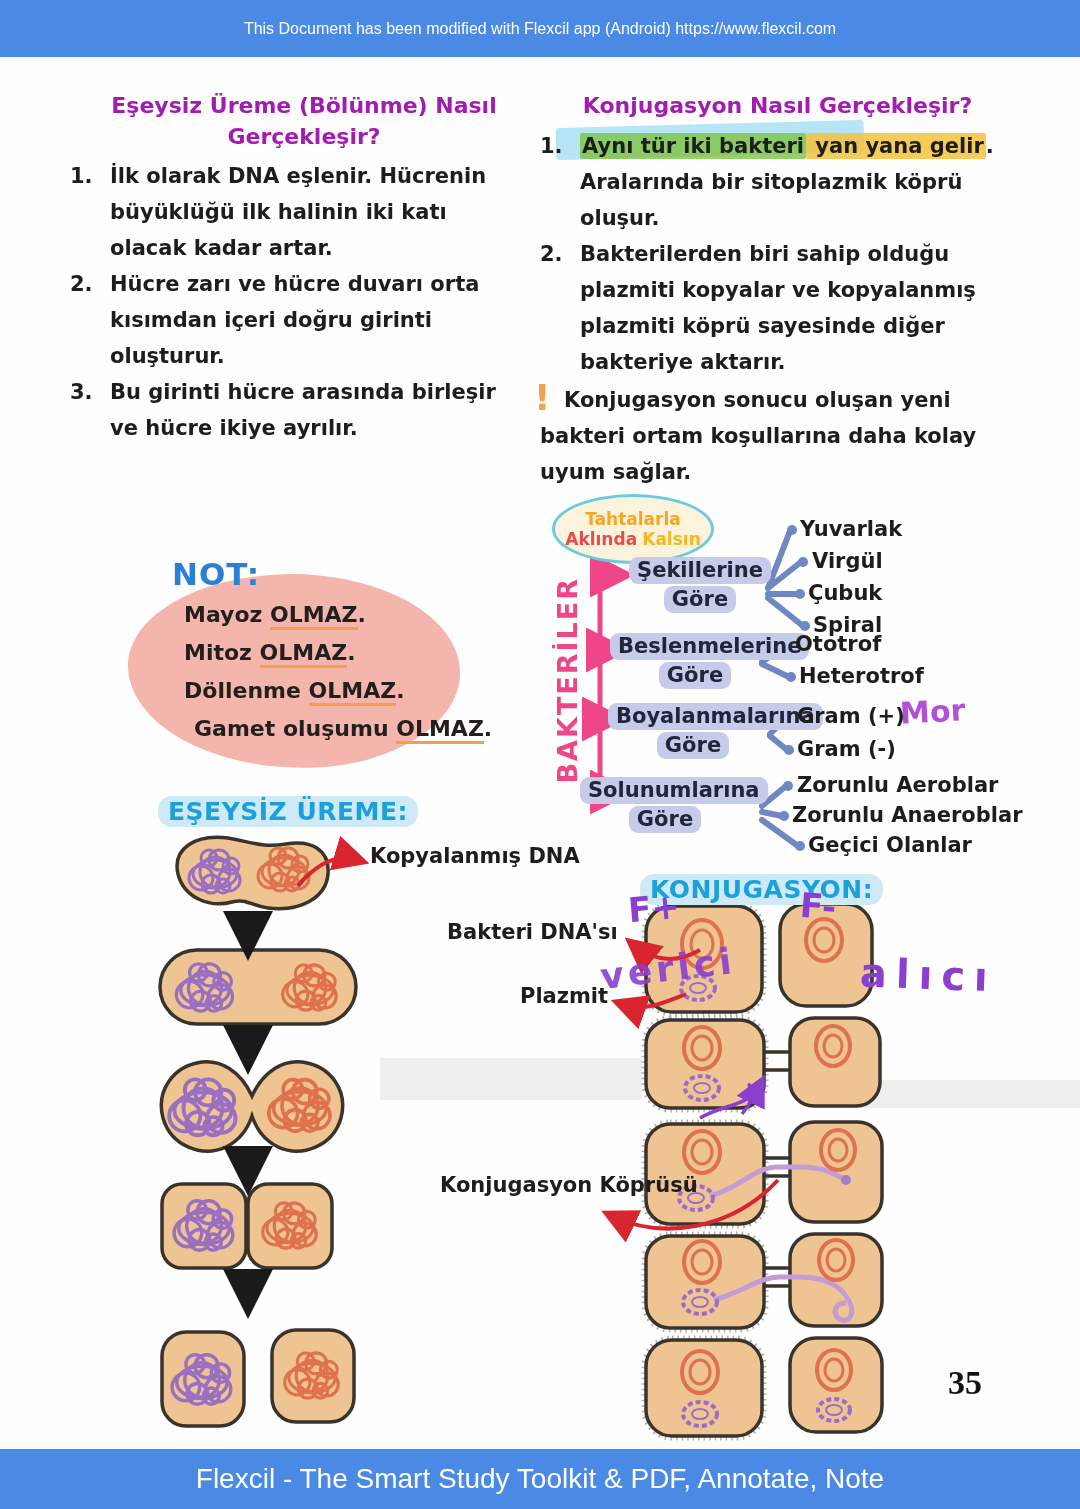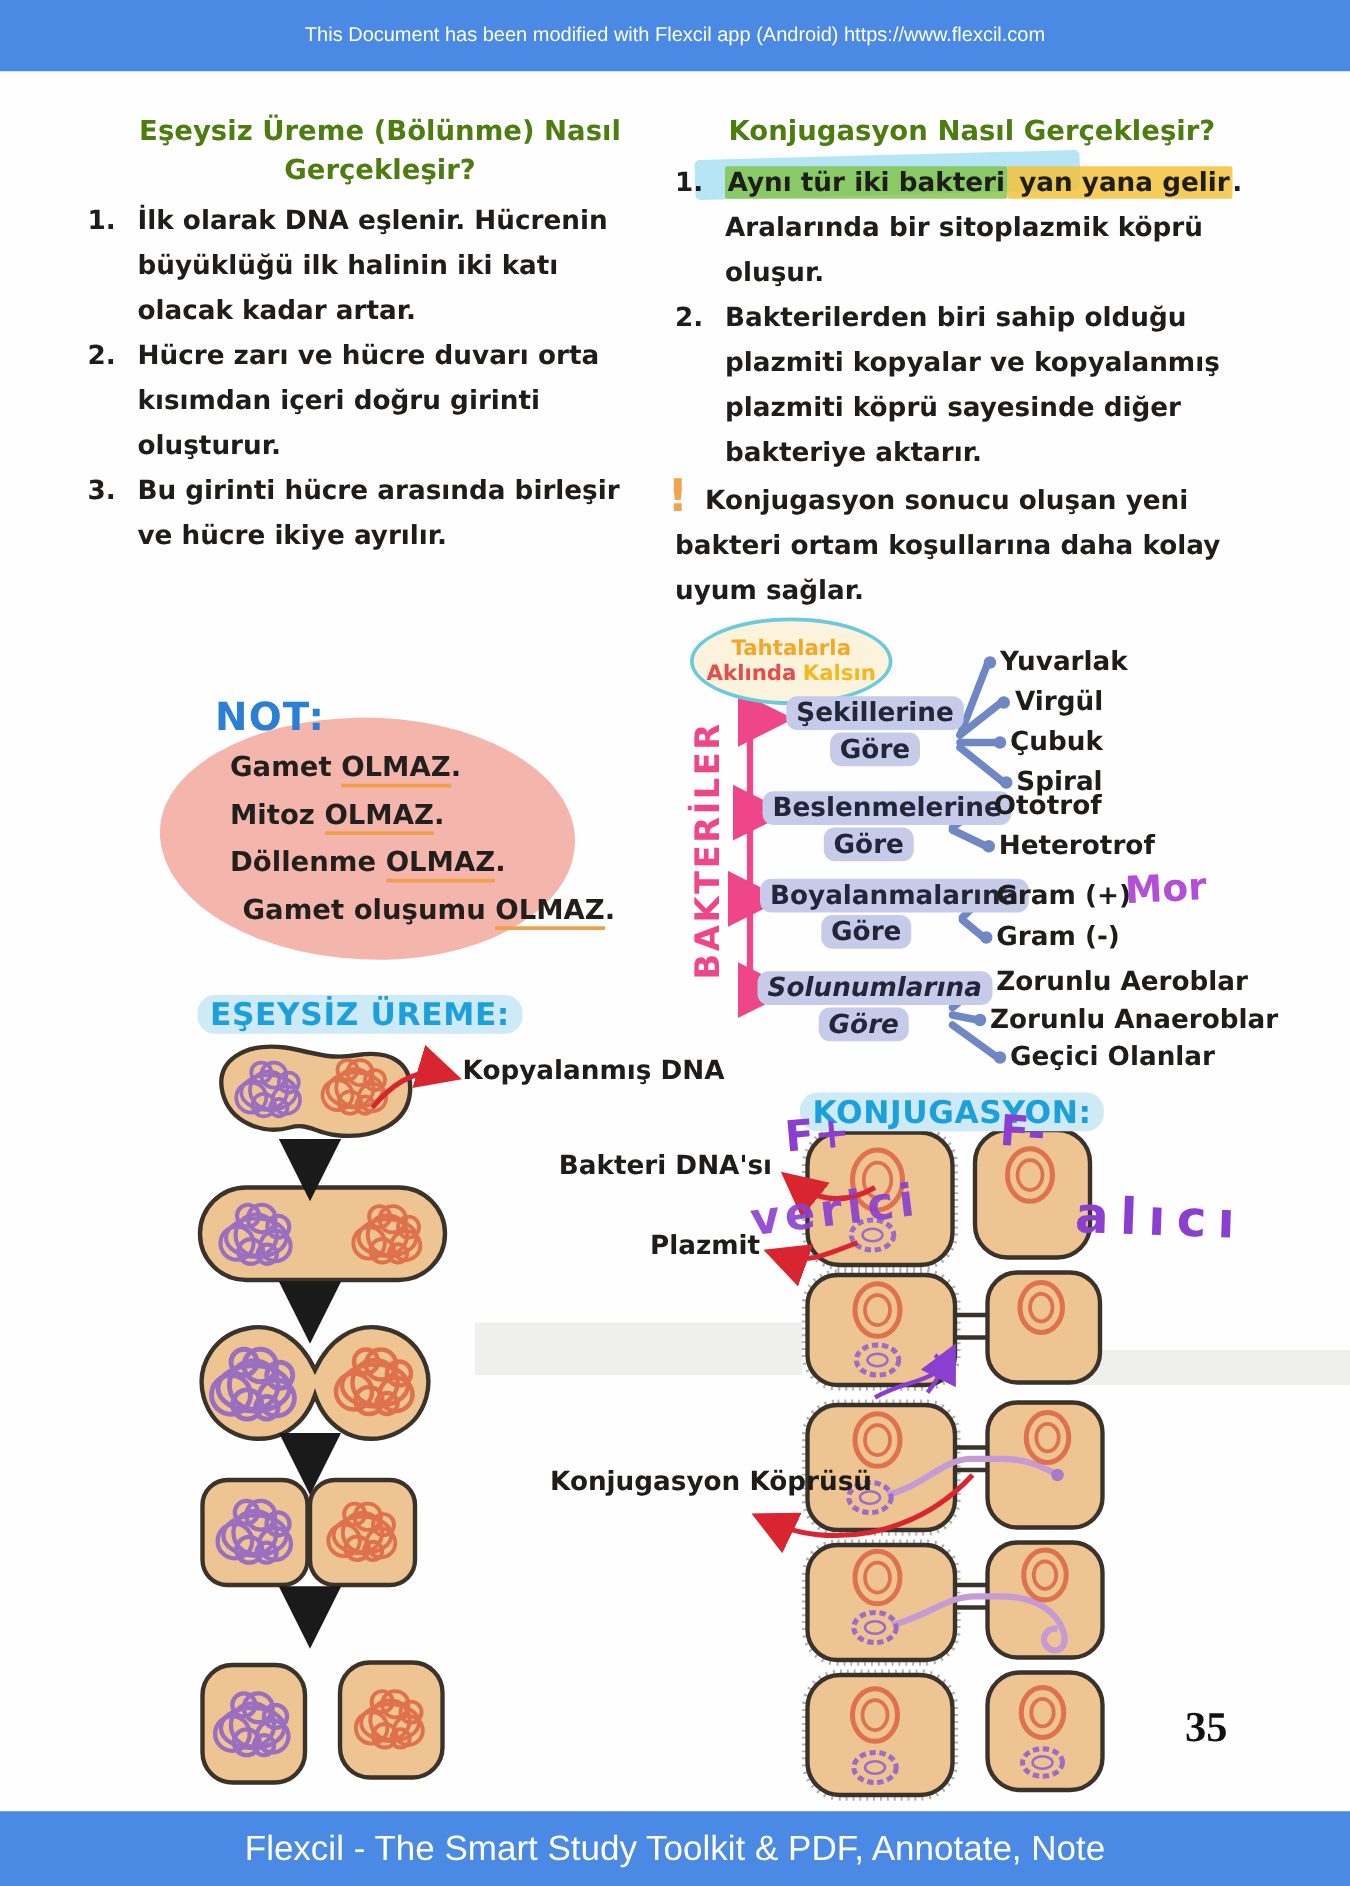--- a/index.html
+++ b/index.html
@@ -8,21 +8,21 @@
   .abs{position:absolute;}
   .pre{white-space:pre-line;}
   .hand{font-family:"DejaVu Sans",sans-serif;font-weight:700;color:#1f1d1b;}
   
   .banner{left:0;width:1080px;background:#4a8ae4;color:#ffffff;
           font-family:"Liberation Sans",sans-serif;font-weight:400;
           display:flex;align-items:center;justify-content:center;}
   #banner-top{top:0;height:57px;font-size:16px;}
   #banner-bottom{top:1449px;height:60px;font-size:28px;}
   
-  .col-title{color:#4d7c0f;font-weight:800;font-size:22px;line-height:31px;text-align:center;}
+  .col-title{color:#a21caf;font-weight:800;font-size:22px;line-height:31px;text-align:center;}
   
   .list{font-size:21px;line-height:36px;}
   .li{display:flex;}
   .num{width:40px;flex:0 0 40px;font-weight:800;}
   .itext{font-weight:700;}
   .hl-green{background:rgba(128,195,66,.8);padding:1px 2px;border-radius:2px;}
   .hl-yellow{background:rgba(243,195,60,.85);padding:1px 2px;border-radius:2px;}
   .cyan-swipe{background:rgba(122,208,239,.55);border-radius:4px;transform:rotate(-1.5deg);}
   .excl{position:absolute;left:-6px;top:-2px;color:#f0a44e;font-size:36px;font-weight:900;}
   
@@ -332,21 +332,21 @@
         <div class="itext pre" style="text-indent:24px;">Konjugasyon sonucu oluşan yeni
 bakteri ortam koşullarına daha kolay
 uyum sağlar.</div>
       </div>
     </div>
   </div>
 
   <div id="not-blob" class="abs"></div>
   <div id="not-title" class="abs">NOT:</div>
   <div class="abs" style="left:166px;top:596px;">
-    <div class="not-line" style="margin-left:18px;"><span>Gamet </span><span class="olmaz">OLMAZ</span><span>.</span></div>
+    <div class="not-line" style="margin-left:18px;"><span>Mayoz </span><span class="olmaz">OLMAZ</span><span>.</span></div>
     <div class="not-line" style="margin-left:18px;"><span>Mitoz </span><span class="olmaz">OLMAZ</span><span>.</span></div>
     <div class="not-line" style="margin-left:18px;"><span>Döllenme </span><span class="olmaz">OLMAZ</span><span>.</span></div>
     <div class="not-line" style="margin-left:28px;"><span>Gamet oluşumu </span><span class="olmaz">OLMAZ</span><span>.</span></div>
   </div>
 
   <div id="badge" class="abs">
     <div class="b1">Tahtalarla</div>
     <div><span class="b2a">Aklında</span> <span class="b2b">Kalsın</span></div>
   </div>
 
@@ -356,21 +356,21 @@
     <div><span class="pill">Göre</span></div>
   </div>
   <div class="abs pill-block" style="left:610px;top:632px;">
     <div><span class="pill">Beslenmelerine</span></div>
     <div><span class="pill">Göre</span></div>
   </div>
   <div class="abs pill-block" style="left:608px;top:702px;">
     <div><span class="pill">Boyalanmalarına</span></div>
     <div><span class="pill">Göre</span></div>
   </div>
-  <div class="abs pill-block" style="left:606px;top:776px;font-style:italic;">
+  <div class="abs pill-block" style="left:580px;top:776px;">
     <div><span class="pill">Solunumlarına</span></div>
     <div><span class="pill">Göre</span></div>
   </div>
   <div class="abs leaf" style="left:800px;top:517px;">Yuvarlak</div>
   <div class="abs leaf" style="left:812px;top:549px;">Virgül</div>
   <div class="abs leaf" style="left:808px;top:581px;">Çubuk</div>
   <div class="abs leaf" style="left:813px;top:613px;">Spiral</div>
   <div class="abs leaf" style="left:795px;top:632px;">Ototrof</div>
   <div class="abs leaf" style="left:799px;top:664px;">Heterotrof</div>
   <div class="abs leaf" style="left:797px;top:704px;">Gram (+)</div>

